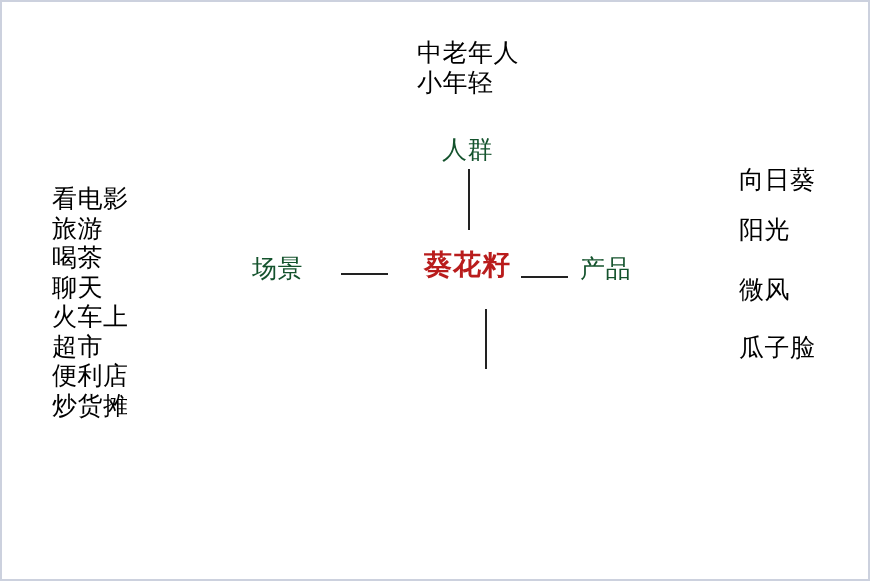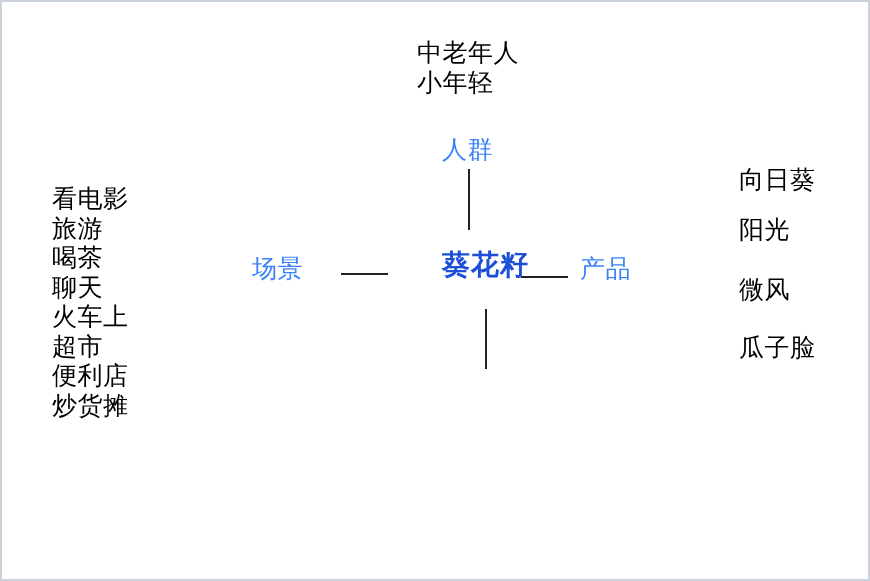--- a/index.html
+++ b/index.html
@@ -19,32 +19,32 @@
     box-sizing: border-box;
     border: 2px solid #ccd1de;
     background: #ffffff;
     color: #000000;
     overflow: hidden;
   }
   .txt {
     position: absolute;
     font-size: 25px;
     line-height: 30px;
-    color: #3b82f6;
+    color: #14532d;
     white-space: nowrap;
     letter-spacing: 0.5px;
   }
   .center-node {
     position: absolute;
-    left: 440px;
+    left: 422px;
     top: 247px;
     font-size: 28px;
     line-height: 32px;
     font-weight: 700;
-    color: #1d4ed8;
+    color: #b91c1c;
     white-space: nowrap;
     letter-spacing: 1px;
   }
   .label-top   { left: 440px; top: 132px; }
   .label-left  { left: 250px; top: 251px; }
   .label-right { left: 578px; top: 251px; }
 
   .group-top-items { position: absolute; left: 415px; top: 35px; }
   .group-top-items .item { font-size: 25px; line-height: 30px; white-space: nowrap; letter-spacing: 0.5px; }
 

